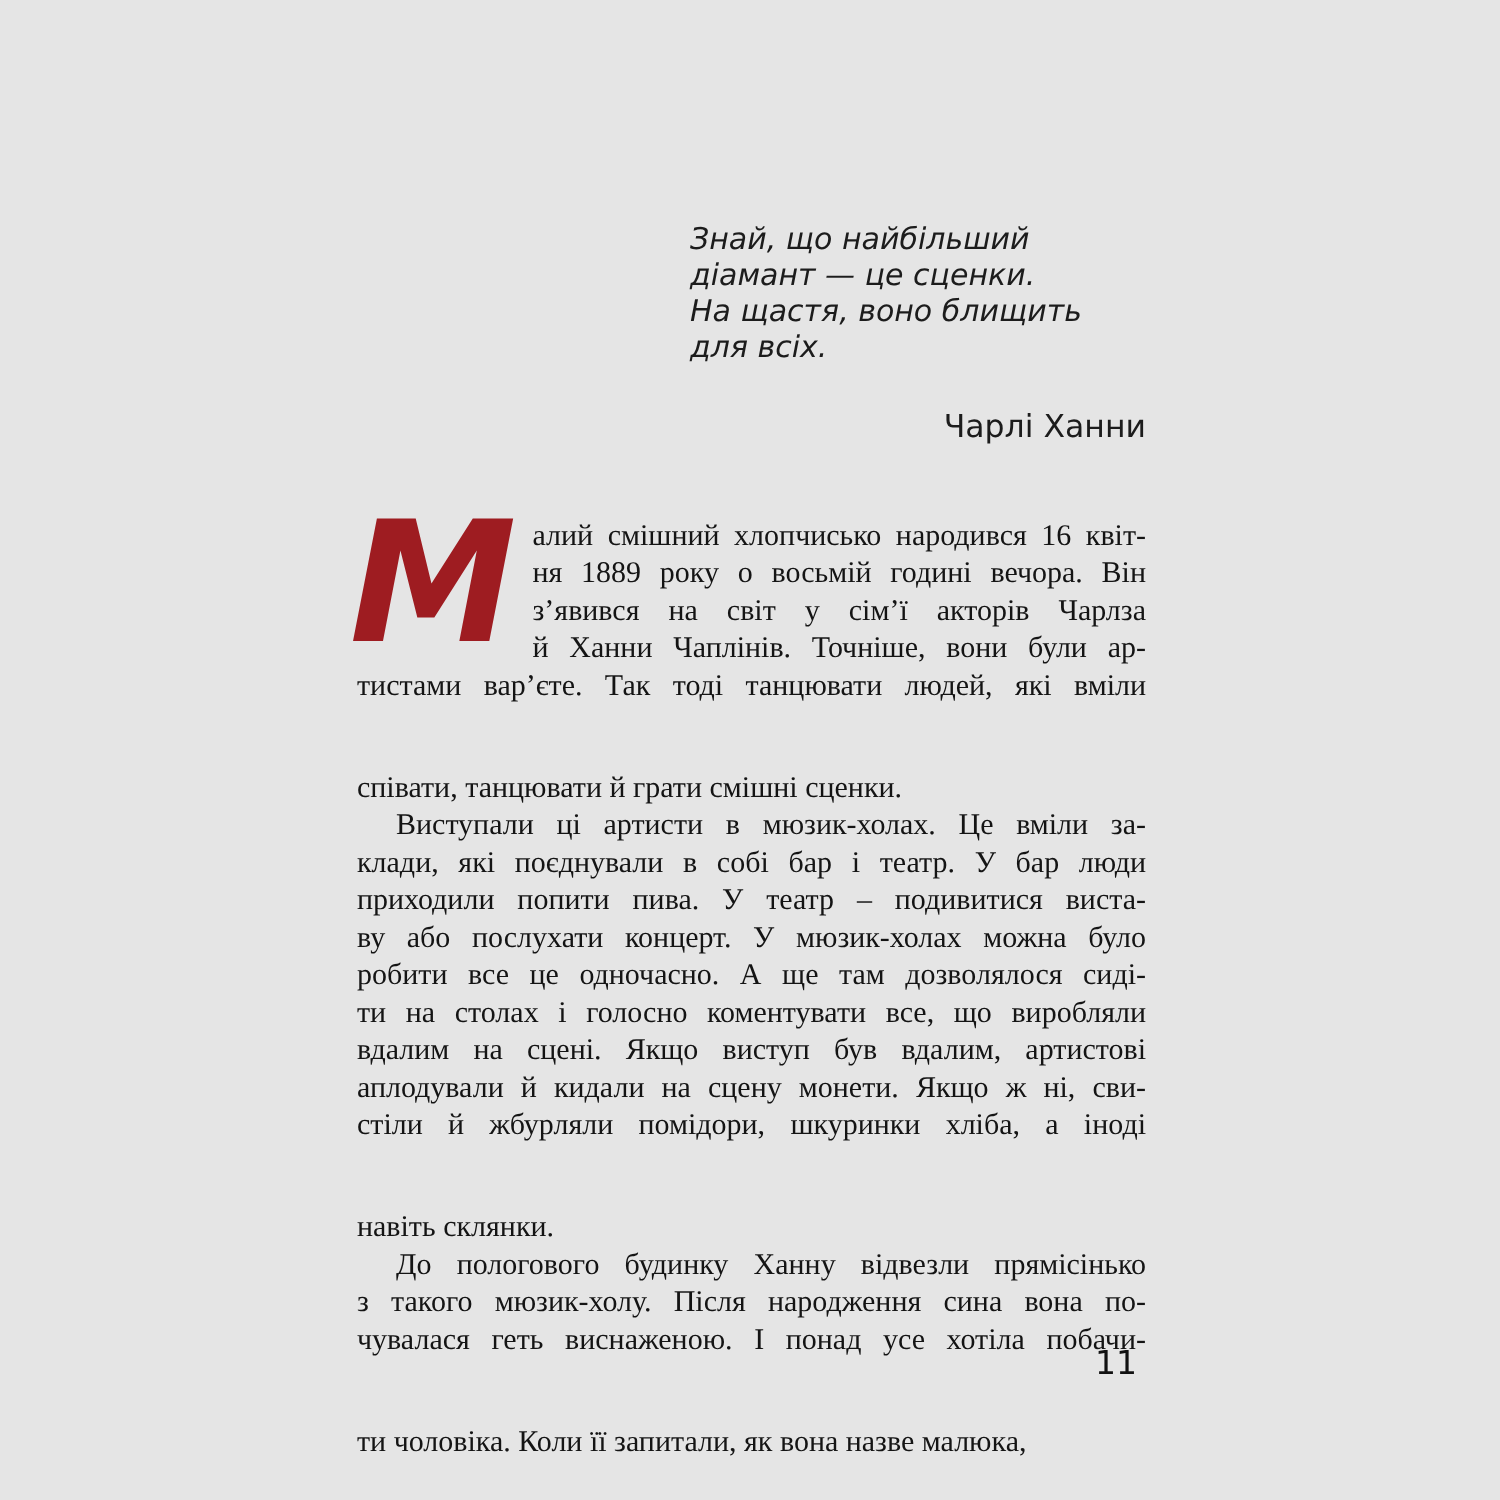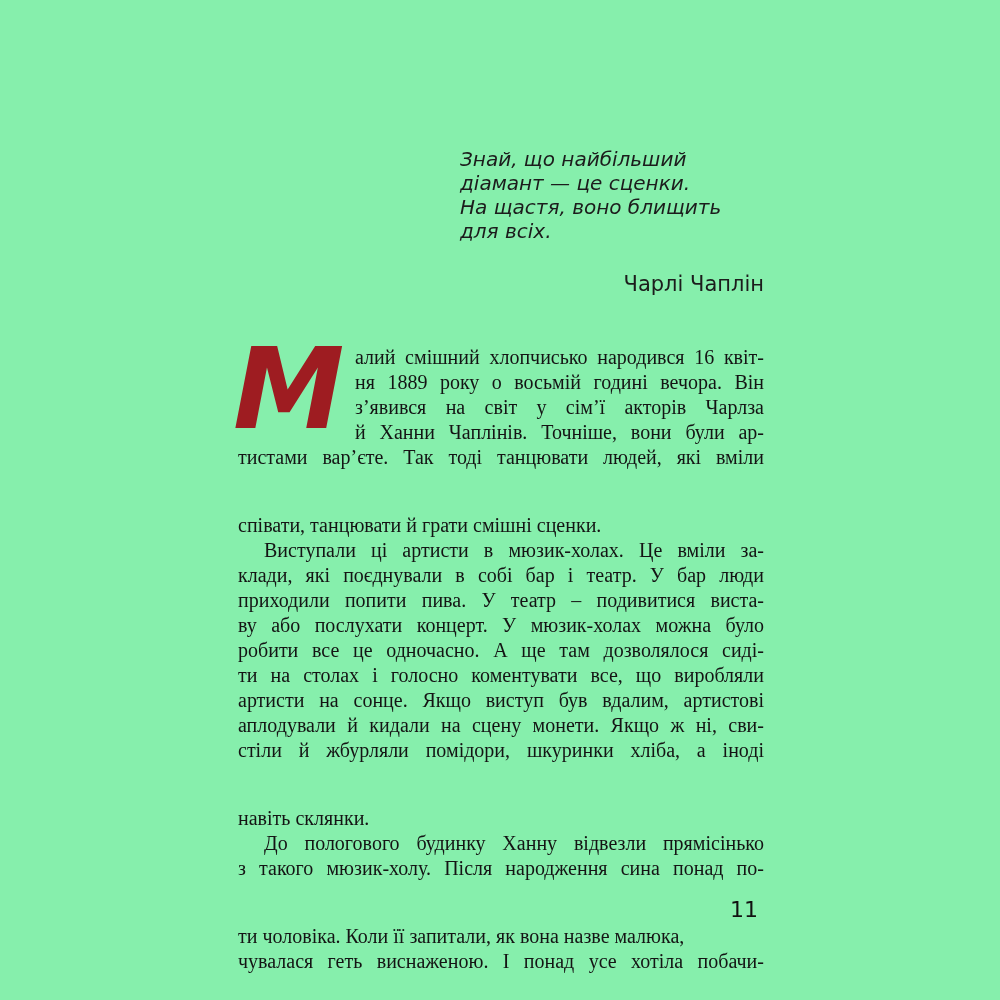--- a/index.html
+++ b/index.html
@@ -1,20 +1,20 @@
 <!DOCTYPE html>
 <html><head>
 <meta charset="utf-8">
 <style>
   html, body { margin: 0; padding: 0; background: #ffffff; }
   .page {
     position: relative;
     width: 1000px;
     height: 1000px;
-    background: #86efac;
+    background: #e5e5e5;
     overflow: hidden;
     font-family: "Liberation Serif", serif;
     color: #141414;
   }
   .epigraph {
     position: absolute;
     left: 460px;
     top: 147px;
     width: 320px;
     font-family: "DejaVu Sans", sans-serif;
@@ -82,41 +82,41 @@
 
 <div class="page">
 
   <div class="epigraph">
       <div class="eline">Знай, що найбільший</div>
       <div class="eline">діамант — це сценки.</div>
       <div class="eline">На щастя, воно блищить</div>
       <div class="eline">для всіх.</div>
     </div>
 
-  <div class="attribution">Чарлі Чаплін</div>
+  <div class="attribution">Чарлі Ханни</div>
 
   <div class="body-text">
     <span class="dropcap" style="color: rgb(158, 28, 33);">М</span>
   <div class="bl beside">алий смішний хлопчисько народився 16 квіт-</div>
       <div class="bl beside">ня 1889 року о восьмій годині вечора. Він</div>
       <div class="bl beside">з’явився на світ у сім’ї акторів Чарлза</div>
       <div class="bl beside">й Ханни Чаплінів. Точніше, вони були ар-</div>
       <div class="bl">тистами вар’єте. Так тоді танцювати людей, які вміли</div>
       <div class="bl last">співати, танцювати й грати смішні сценки.</div>
       <div class="bl first">Виступали ці артисти в мюзик-холах. Це вміли за-</div>
       <div class="bl">клади, які поєднували в собі бар і театр. У бар люди</div>
       <div class="bl">приходили попити пива. У театр – подивитися виста-</div>
       <div class="bl">ву або послухати концерт. У мюзик-холах можна було</div>
       <div class="bl">робити все це одночасно. А ще там дозволялося сиді-</div>
       <div class="bl">ти на столах і голосно коментувати все, що виробляли</div>
-      <div class="bl">артисти на сонце. Якщо виступ був вдалим, артистові</div>
+      <div class="bl">вдалим на сцені. Якщо виступ був вдалим, артистові</div>
       <div class="bl">аплодували й кидали на сцену монети. Якщо ж ні, сви-</div>
       <div class="bl">стіли й жбурляли помідори, шкуринки хліба, а іноді</div>
       <div class="bl last">навіть склянки.</div>
       <div class="bl first">До пологового будинку Ханну відвезли прямісінько</div>
-      <div class="bl">з такого мюзик-холу. Після народження сина понад по-</div>
+      <div class="bl">з такого мюзик-холу. Після народження сина вона по-</div>
+      <div class="bl">чувалася геть виснаженою. І понад усе хотіла побачи-</div>
       <div class="bl last">ти чоловіка. Коли її запитали, як вона назве малюка,</div>
-      <div class="bl">чувалася геть виснаженою. І понад усе хотіла побачи-</div>
     </div>
 
   <div class="page-number">11</div>
 
 </div>
 
 </body></html>

